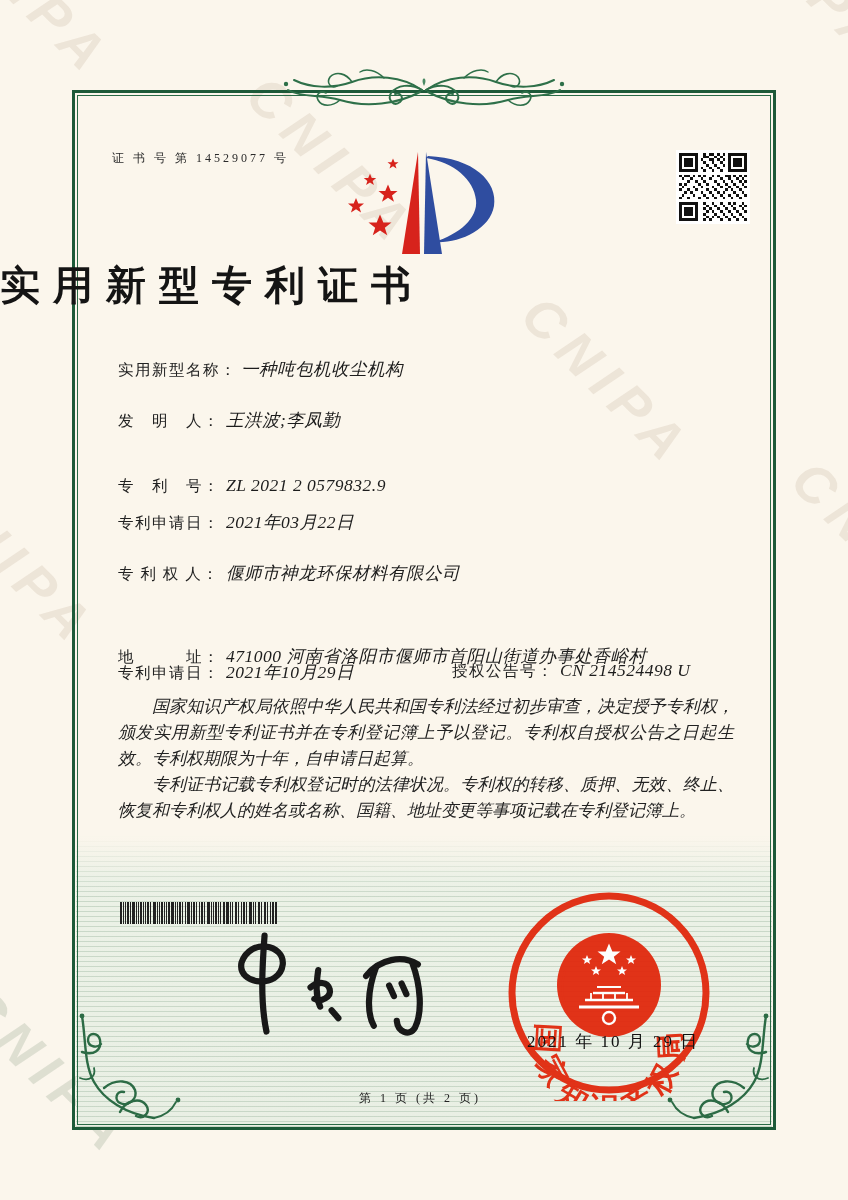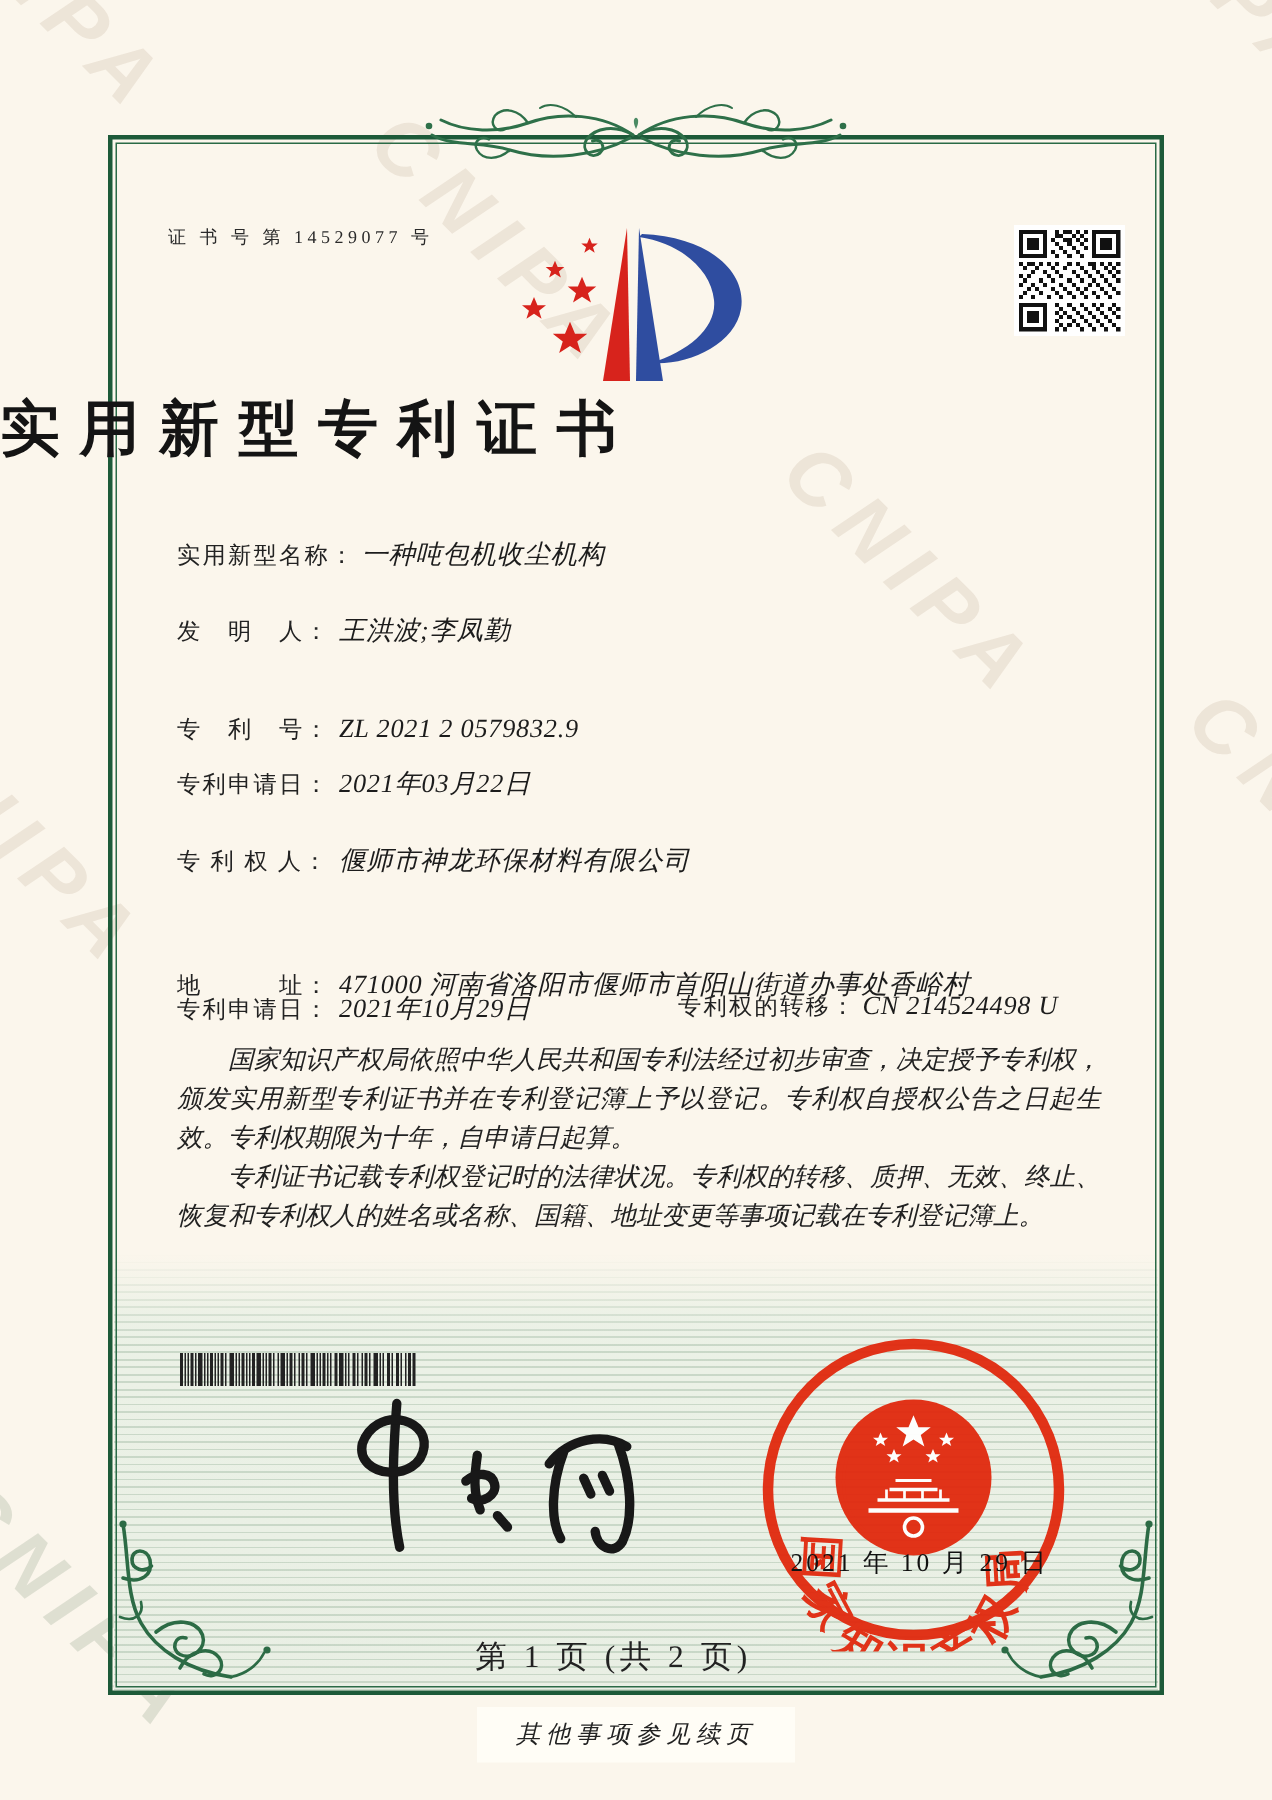--- a/index.html
+++ b/index.html
@@ -102,22 +102,22 @@
     font-size:19px;color:#1c1c1c;letter-spacing:4px;
   }
   .sig-block div{margin-bottom:12px;}
   .signature{position:absolute;left:222px;top:928px;z-index:6;}
   .seal{position:absolute;left:501px;top:885px;z-index:6;opacity:0.95;}
   .seal-date{
     position:absolute;left:527px;top:1030px;z-index:7;
     font-size:17px;letter-spacing:2px;color:#111;white-space:nowrap;
   }
   .page-footer{
-    position:absolute;left:57px;width:704px;top:1090px;
-    text-align:center;font-size:21px;letter-spacing:3px;color:#222;
+    position:absolute;left:68px;width:704px;top:1090px;
+    text-align:center;font-size:12px;letter-spacing:3px;color:#222;
     z-index:5;
   }
   .continuation{
     position:absolute;left:0;width:848px;top:1138px;
     text-align:center;z-index:5;
   }
   .continuation span{
     display:inline-block;background:#fffdf6;
     padding:8px 26px;
     font-size:16px;font-style:italic;letter-spacing:4px;color:#222;
@@ -243,21 +243,21 @@
       <span class="fvalue">偃师市神龙环保材料有限公司</span>
     </div>
     <div class="field-row" style="top:644px;">
       <span class="flabel">地　　　址：</span>
       <span class="fvalue">471000 河南省洛阳市偃师市首阳山街道办事处香峪村</span>
     </div>
     <div class="field-row" style="top:660px;width:620px;">
       <span class="flabel">专利申请日：</span>
       <span class="fvalue">2021年10月29日</span>
       <span class="grant-right">
-        <span class="flabel">专利权的转移：</span>
+        <span class="flabel">授权公告号：</span>
         <span class="fvalue">CN 214524498 U</span>
       </span>
     </div>
   </div>
 
   <div class="body-text">
     <p>国家知识产权局依照中华人民共和国专利法经过初步审查，决定授予专利权，颁发实用新型专利证书并在专利登记簿上予以登记。专利权自授权公告之日起生效。专利权期限为十年，自申请日起算。</p>
     <p>专利证书记载专利权登记时的法律状况。专利权的转移、质押、无效、终止、恢复和专利权人的姓名或名称、国籍、地址变更等事项记载在专利登记簿上。</p>
   </div>
 
@@ -305,17 +305,14 @@
         <path d="M-30,22 h60" stroke-width="3"></path>
         <circle cy="33" r="6" stroke-width="2.4"></circle>
         <path d="M-44,-14 C-50,6 -46,24 -32,36" stroke-width="2" stroke="#e1290e"></path>
       </g>
     </g>
   </svg>
   <div class="seal-date">2021 年 10 月 29 日</div>
 
   <div class="page-footer">第 1 页 (共 2 页)</div>
 
-  <div class="continuation">
-    <span>其他事项参见续页</span>
-  </div>
 
 </div>
 
 </body></html>

